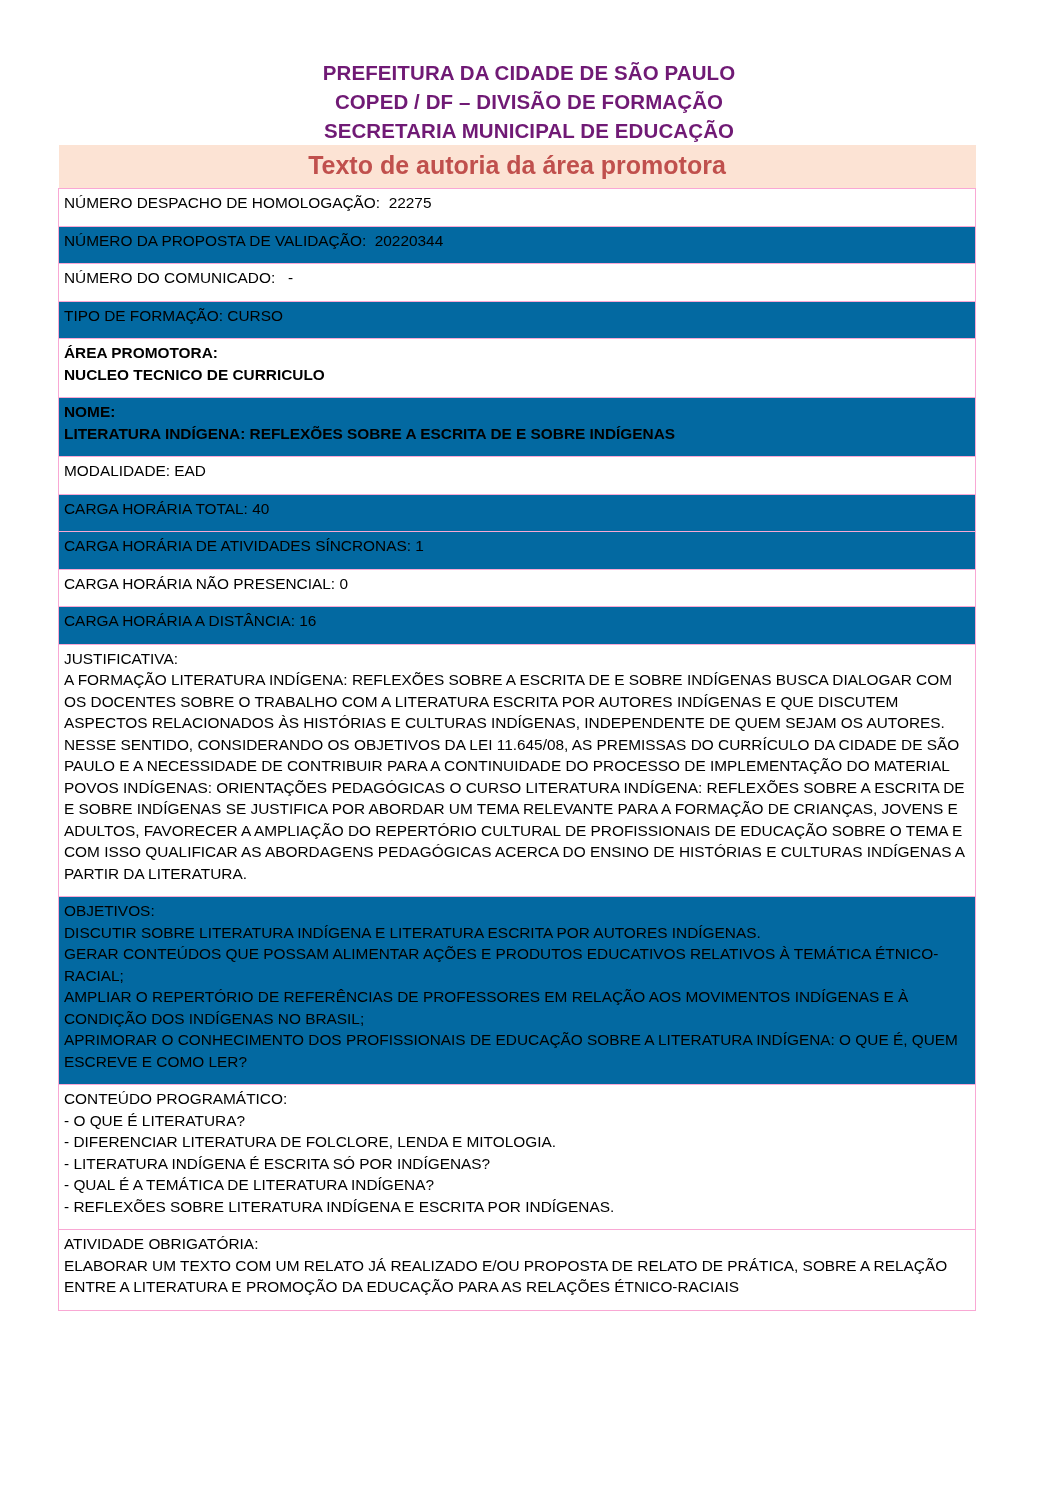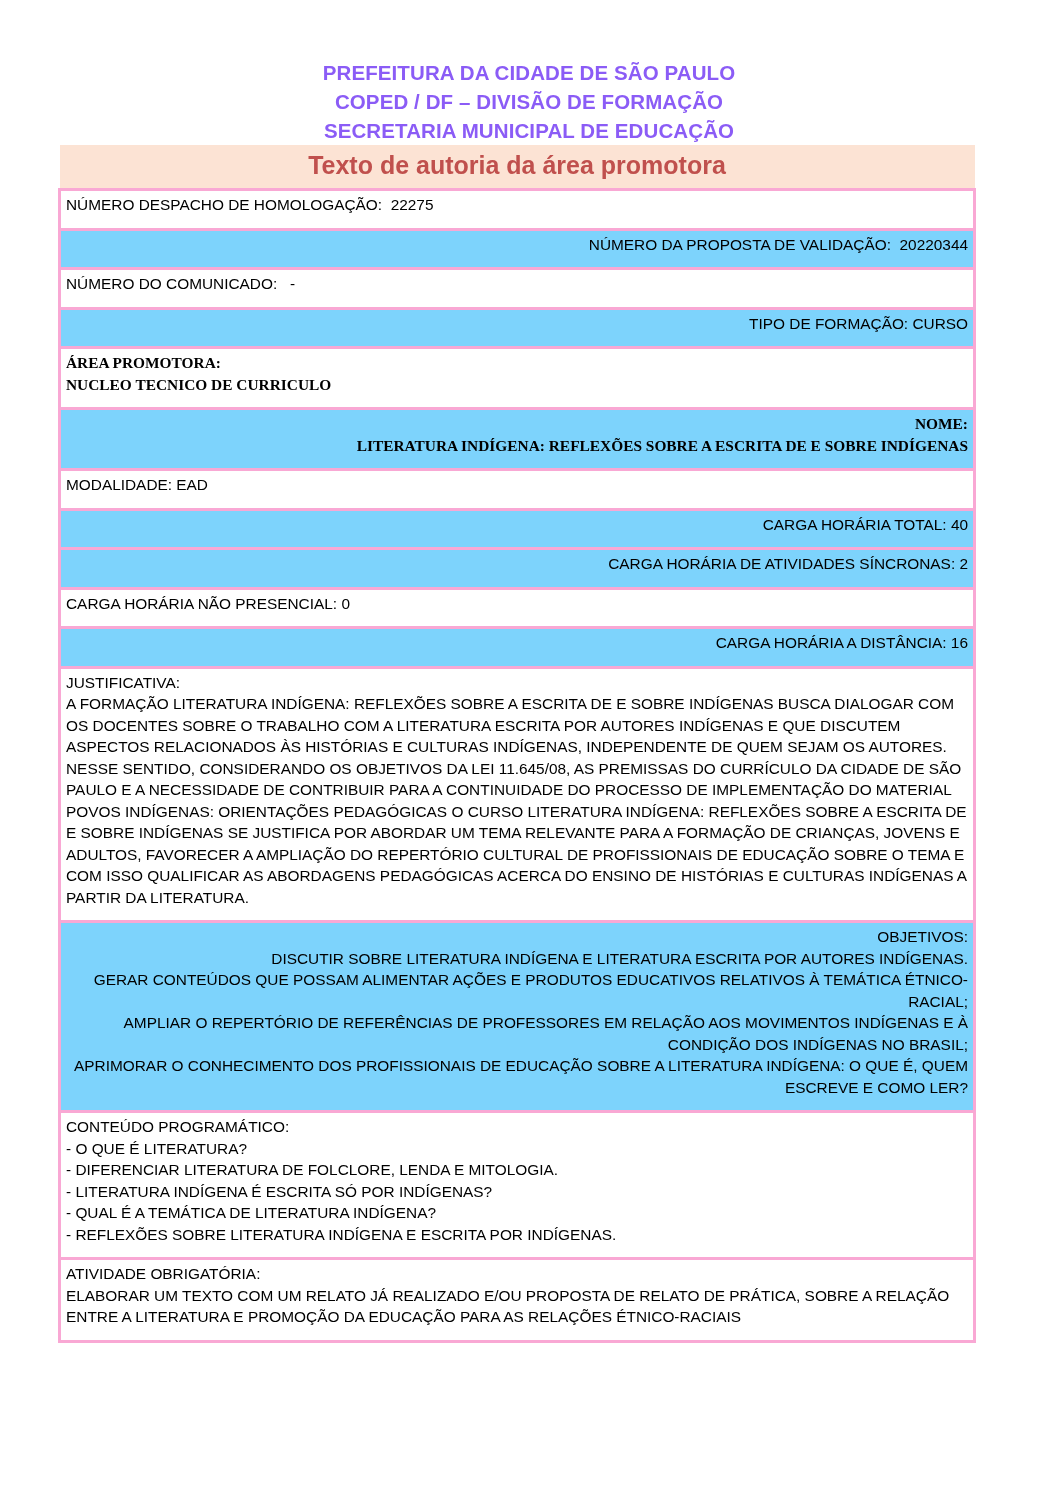--- a/index.html
+++ b/index.html
@@ -27,60 +27,58 @@
   
   .doc-heading {
     padding-top: 58px;
     text-align: center;
   }
   .doc-heading .hline {
     font-size: 20.5px;
     font-weight: bold;
     line-height: 29px;
     letter-spacing: 0.1px;
-    color: #8b5cf6;
+    color: #701a75;
     white-space: nowrap;
   }
 
   
   .form-table {
     width: 918px;
     margin: 0 0 0 58px;
     border-collapse: collapse;
     table-layout: fixed;
     border-radius: 24px;
   }
   .form-table td {
-    border: 3px solid #f9a8d4;
+    border: 1px solid #f9a8d4;
     padding: 3px 5px 12px 5px;
     font-size: 15.4px;
     line-height: 21.5px;
     vertical-align: top;
     color: #000;
     background: #ffffff;
   }
   .shaded td, td.shaded {
-    background: #7dd3fc;
-    text-align: right;
+    background: #0369a1;
   }
   .banner-row td {
     border: none;
     background: #fce3d4;
     text-align: center;
     padding: 4px 0 7px 0;
   }
   .banner-text {
     font-size: 25px;
     font-weight: bold;
     color: #c0504d;
     line-height: 32px;
   }
   .bold-row td {
     font-weight: bold;
-    font-family: Liberation Serif, serif;
   }
   .block-body {
     display: block;
     white-space: pre-wrap;
   }
 </style>
 </head>
 <body>
 
 <div class="page">
@@ -135,21 +133,21 @@
           <span class="block-body">MODALIDADE: EAD</span>
         </td>
       </tr>
       <tr class="shaded">
         <td>
           <span class="block-body">CARGA HORÁRIA TOTAL: 40</span>
         </td>
       </tr>
       <tr class="shaded">
         <td>
-          <span class="block-body">CARGA HORÁRIA DE ATIVIDADES SÍNCRONAS: 2</span>
+          <span class="block-body">CARGA HORÁRIA DE ATIVIDADES SÍNCRONAS: 1</span>
         </td>
       </tr>
       <tr>
         <td>
           <span class="block-body">CARGA HORÁRIA NÃO PRESENCIAL: 0</span>
         </td>
       </tr>
       <tr class="shaded">
         <td>
           <span class="block-body">CARGA HORÁRIA A DISTÂNCIA: 16</span>

